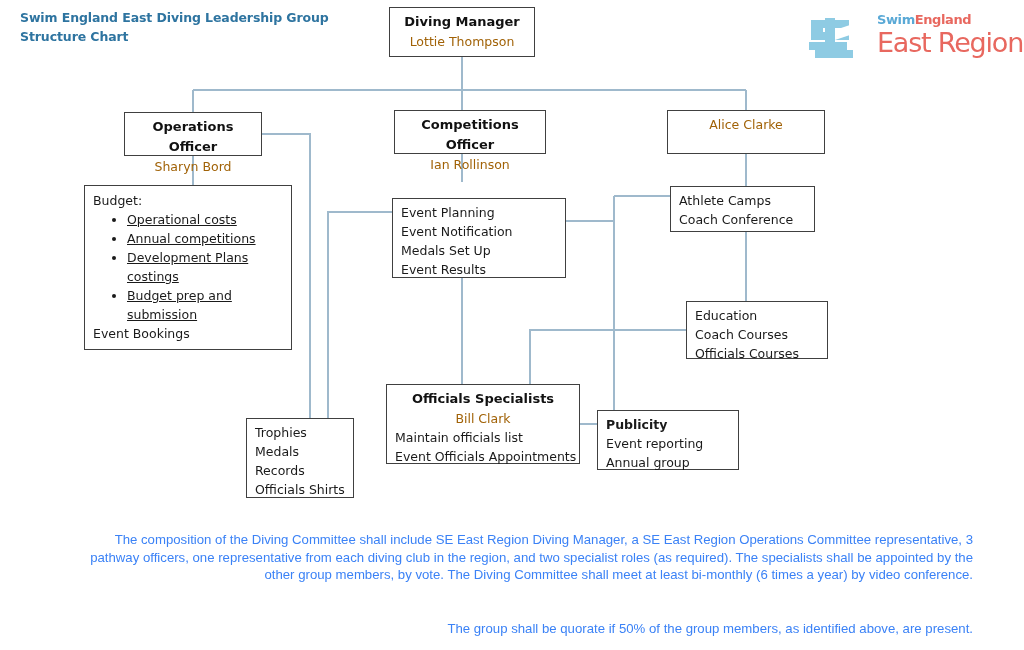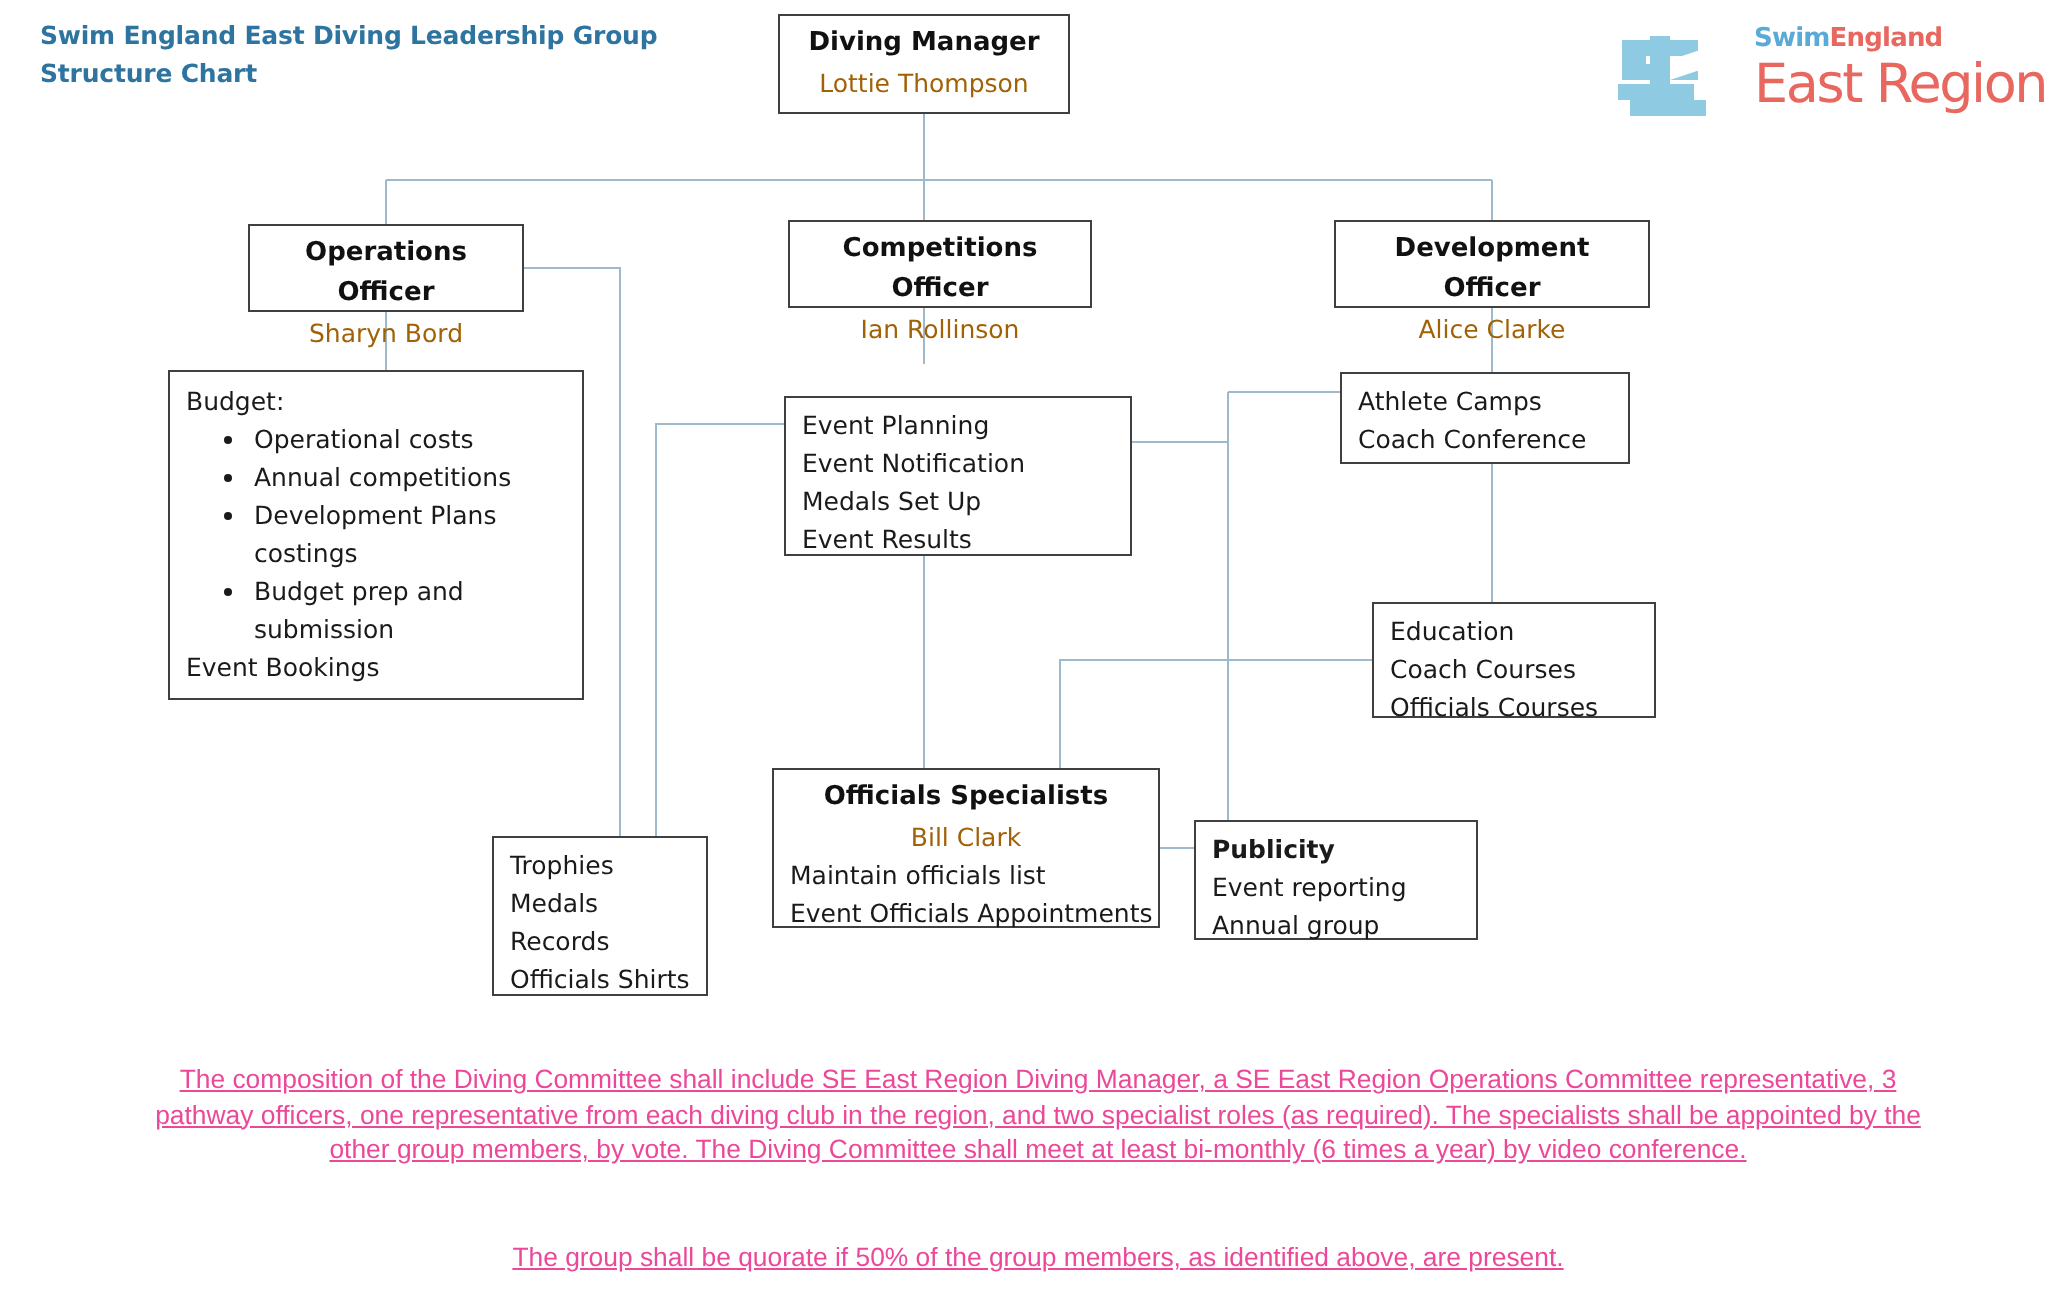--- a/index.html
+++ b/index.html
@@ -109,20 +109,21 @@
     white-space: nowrap;
   }
   .node .heading-bold {
     font-weight: bold;
     text-align: left;
   }
   .node ul {
     margin: 0;
     padding: 0 0 0 34px;
     list-style: disc;
+    text-decoration: underline;
   }
   .node ul li {
     margin: 0;
     padding: 0;
     line-height: 19px;
   }
 
   
   #node-diving-manager { left: 389px; top: 7px;  width: 146px; height: 50px; }
   #node-operations     { left: 124px; top: 112px; width: 138px; height: 44px; }
@@ -135,23 +136,22 @@
   #node-officials      { left: 386px; top: 384px; width: 194px; height: 80px; }
   #node-publicity      { left: 597px; top: 410px; width: 142px; height: 60px; }
   #node-trophies       { left: 246px; top: 418px; width: 108px; height: 80px; }
 
   
   .paragraph {
     position: absolute;
     font-family: "Liberation Sans", sans-serif;
     font-size: 13.2px;
     line-height: 17.5px;
-    color: #ec4899;
-    text-align: center;
-    text-decoration: underline;
+    color: #3b82f6;
+    text-align: right;
   }
   #para-1 { left: 65px; top: 531px; width: 908px; }
   #para-2 { left: 65px; top: 620px; width: 908px; }
 </style>
 </head>
 <body>
 
 <div id="page">
 
   <div id="chart-title">Swim England East Diving Leadership Group Structure Chart</div>
@@ -213,21 +213,20 @@
     <div class="role">Operations Officer</div>
     <div class="person">Sharyn Bord</div>
   </div>
 
   <div class="node" id="node-competitions">
     <div class="role">Competitions Officer</div>
     <div class="person">Ian Rollinson</div>
   </div>
 
   <div class="node" id="node-development">
-    <div class="role">Development Officer</div>
     <div class="person">Alice Clarke</div>
   </div>
 
   <div class="node" id="node-budget">
     <div class="line">Budget:</div>
     <ul>
       <li>Operational costs</li>
       <li>Annual competitions</li>
       <li>Development Plans costings</li>
       <li>Budget prep and submission</li>

